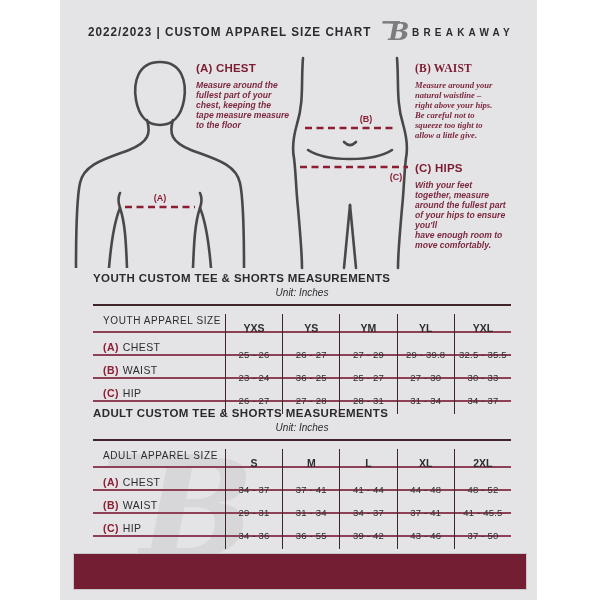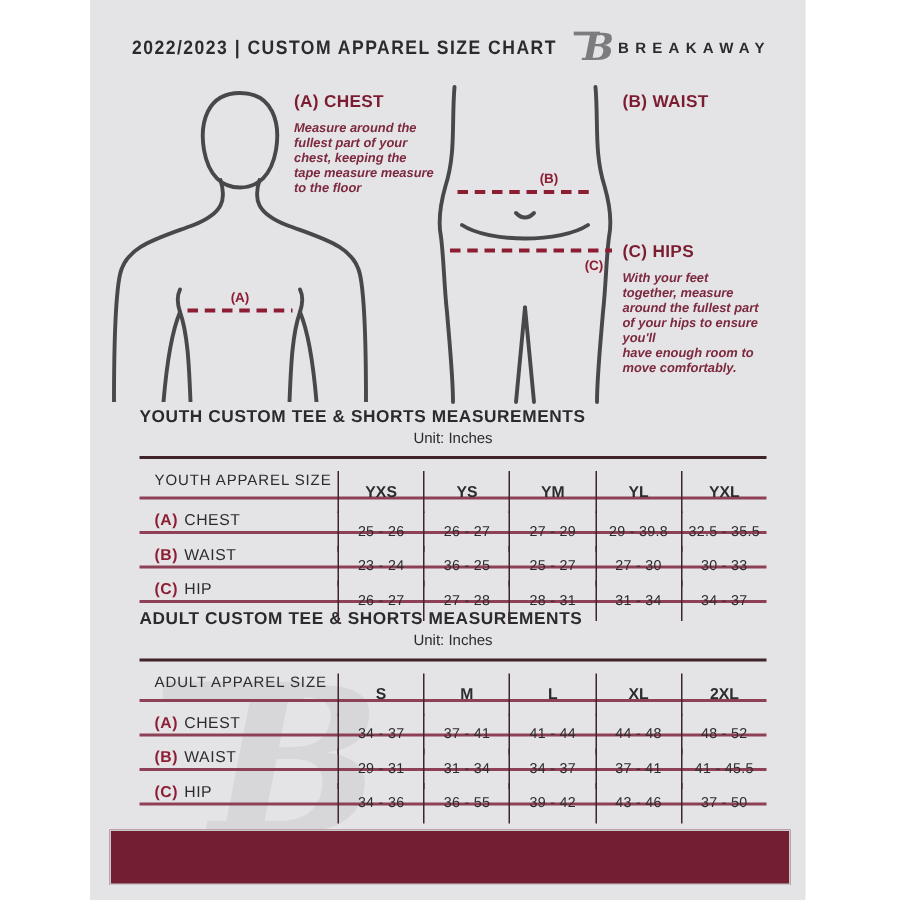--- a/index.html
+++ b/index.html
@@ -28,38 +28,38 @@
   .fig{position:absolute;}
   .fig svg{display:block;width:100%;height:100%;}
   .fig-torso{left:12px;top:56px;width:176px;height:212px;}
   .fig-lower{left:226px;top:56px;width:128px;height:214px;}
   .outline{fill:none;stroke:#48484b;stroke-width:2.6;stroke-linecap:round;}
   .dash{fill:none;stroke:#8c1d33;stroke-width:2.6;stroke-dasharray:7 4.5;}
   .marker{fill:#8c1d33;font-size:9px;font-weight:bold;font-family:"Liberation Sans",sans-serif;}
   
   .guide{position:absolute;}
   .guide-chest{left:136px;top:62px;width:110px;}
-  .guide-waist{left:355px;top:62px;width:120px;}
+  .guide-waist{left:355px;top:62px;width:120px;font-family:Liberation Serif, serif;}
   .guide-hips{left:355px;top:162px;width:124px;}
   .guide h3{
     margin:0 0 6px 0;font-size:11.5px;font-weight:bold;color:#7c1c31;letter-spacing:.2px;
   }
   .guide p{
     margin:0;font-size:8.6px;line-height:10px;font-style:italic;
     color:#7d2940;white-space:pre-line;font-weight:bold;
   }
   
   .section{position:absolute;left:33px;width:418px;}
   .sec-youth{top:272px;}
   .sec-adult{top:407px;}
   .tbl-title{
     text-align:left;font-size:11.5px;font-weight:bold;color:#2b2b2d;letter-spacing:.4px;
   }
   .tbl-unit{
-    text-align:center;font-size:10px;color:#2b2b2d;margin-top:3px;
+    text-align:center;font-size:10px;font-style:italic;color:#2b2b2d;margin-top:3px;
   }
   .tbl{margin-top:6px;border-top:2px solid #41232b;position:relative;z-index:2;}
   .tr{
     display:grid;grid-template-columns:132px repeat(5,1fr);
     border-bottom:2px solid #8e4156;align-items:center;
   }
   .tr.thead{height:25px;}
   .tr.data{height:21px;}
   .td{height:100%;display:flex;align-items:center;}
   .td.center{justify-content:center;margin-top:16px;}
@@ -126,20 +126,26 @@
   <div class="guide guide-chest">
     <h3><span>(A)</span> <span>CHEST</span></h3>
     <p>Measure around the
 fullest part of your
 chest, keeping the
 tape measure measure
 to the floor</p>
   </div>
   <div class="guide guide-waist">
     <h3><span>(B)</span> <span>WAIST</span></h3>
+    <p>Measure around your
+natural waistline –
+right above your hips.
+Be careful not to
+squeeze too tight to
+allow a little give.</p>
   </div>
   <div class="guide guide-hips">
     <h3><span>(C)</span> <span>HIPS</span></h3>
     <p>With your feet
 together, measure
 around the fullest part
 of your hips to ensure
 you'll
 have enough room to
 move comfortably.</p>

